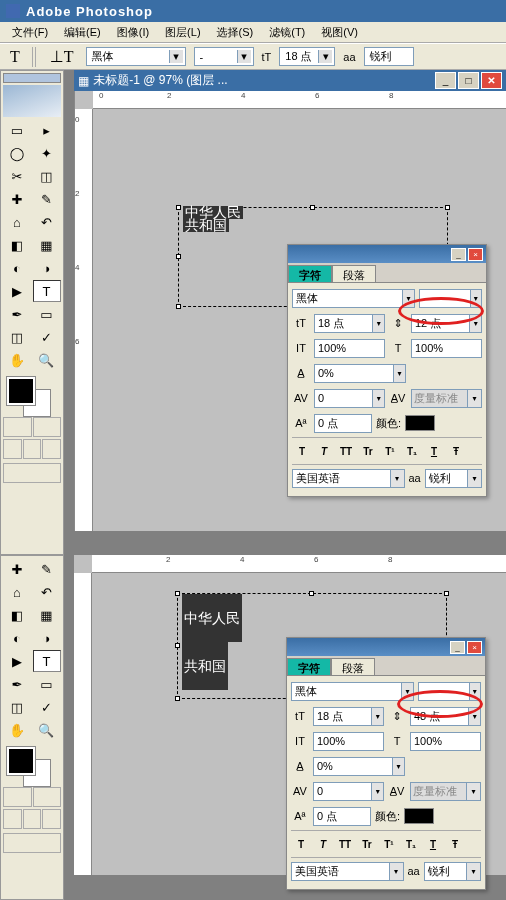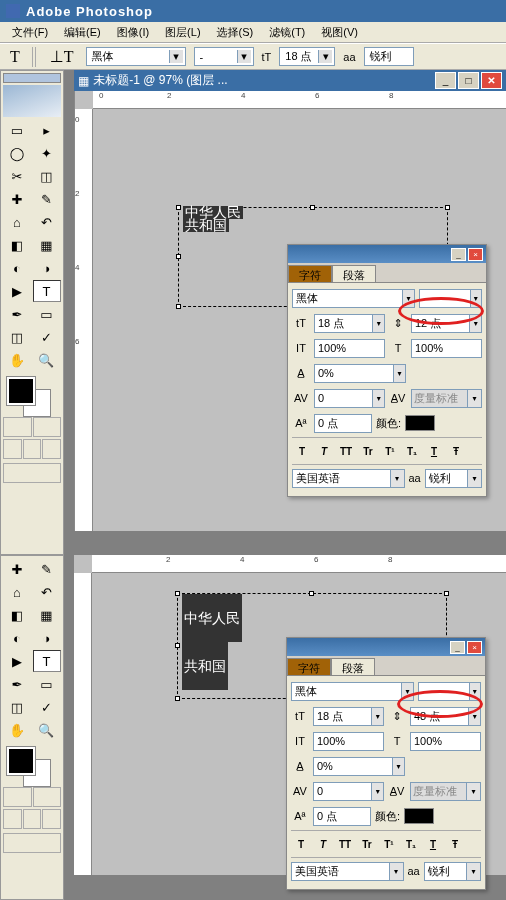--- a/index.html
+++ b/index.html
@@ -58,21 +58,21 @@
 .tbox .h-bl { bottom: -3px; left: -3px; } .tbox .h-bm { bottom: -3px; left: 50%; margin-left: -3px; } .tbox .h-br { bottom: -3px; right: -3px; }
 .txt-sel { background: #333; color: #fff; padding: 0 2px; display: inline-block; }
 
 
 .char-panel { position: absolute; width: 200px; background: #ece9d8; border: 1px solid #888; box-shadow: 2px 2px 4px rgba(0,0,0,.3); }
 .cp-title { background: linear-gradient(#3a6ea5, #5a8ec5); height: 18px; display: flex; justify-content: flex-end; align-items: center; padding: 0 3px; gap: 2px; }
 .cp-title .cp-btn { width: 15px; height: 13px; background: #d6d2c2; border: 1px solid #fff; font-size: 8px; display: flex; align-items: center; justify-content: center; }
 .cp-title .cp-btn.x { background: #e14a3d; color: #fff; }
 .cp-tabs { display: flex; height: 20px; background: #d4d0c8; border-bottom: 1px solid #888; }
 .cp-tab { padding: 2px 10px; border: 1px solid #888; border-bottom: 0; background: #ece9d8; font-size: 11px; margin-top: 2px; cursor: pointer; }
-.cp-tab.active { background: #a16207; }
+.cp-tab.active { background: #14b8a6; font-weight: bold; }
 .cp-body { padding: 4px; }
 .cp-row { display: flex; align-items: center; gap: 4px; margin-bottom: 3px; height: 22px; }
 .cp-lbl { width: 18px; font-size: 11px; text-align: center; }
 .cp-field { flex: 1; display: flex; height: 19px; border: 1px solid #7f9db9; background: #fff; align-items: center; }
 .cp-field input { border: 0; width: 100%; font-size: 11px; padding: 0 3px; outline: 0; }
 .cp-field .drop { width: 14px; background: #e3e3e3; border-left: 1px solid #7f9db9; text-align: center; font-size: 8px; height: 100%; display: flex; align-items: center; justify-content: center; }
 .cp-styles { display: flex; gap: 2px; padding: 4px 0; border-top: 1px solid #aaa; border-bottom: 1px solid #aaa; margin: 2px 0; }
 .cp-styles div { width: 20px; height: 18px; display: flex; align-items: center; justify-content: center; font-size: 10px; font-weight: bold; cursor: pointer; }
 .ellipse { position: absolute; border: 3px solid #e02020; border-radius: 50%; pointer-events: none; }
 .color-sw { width: 30px; height: 16px; background: #000; border: 1px solid #888; }

